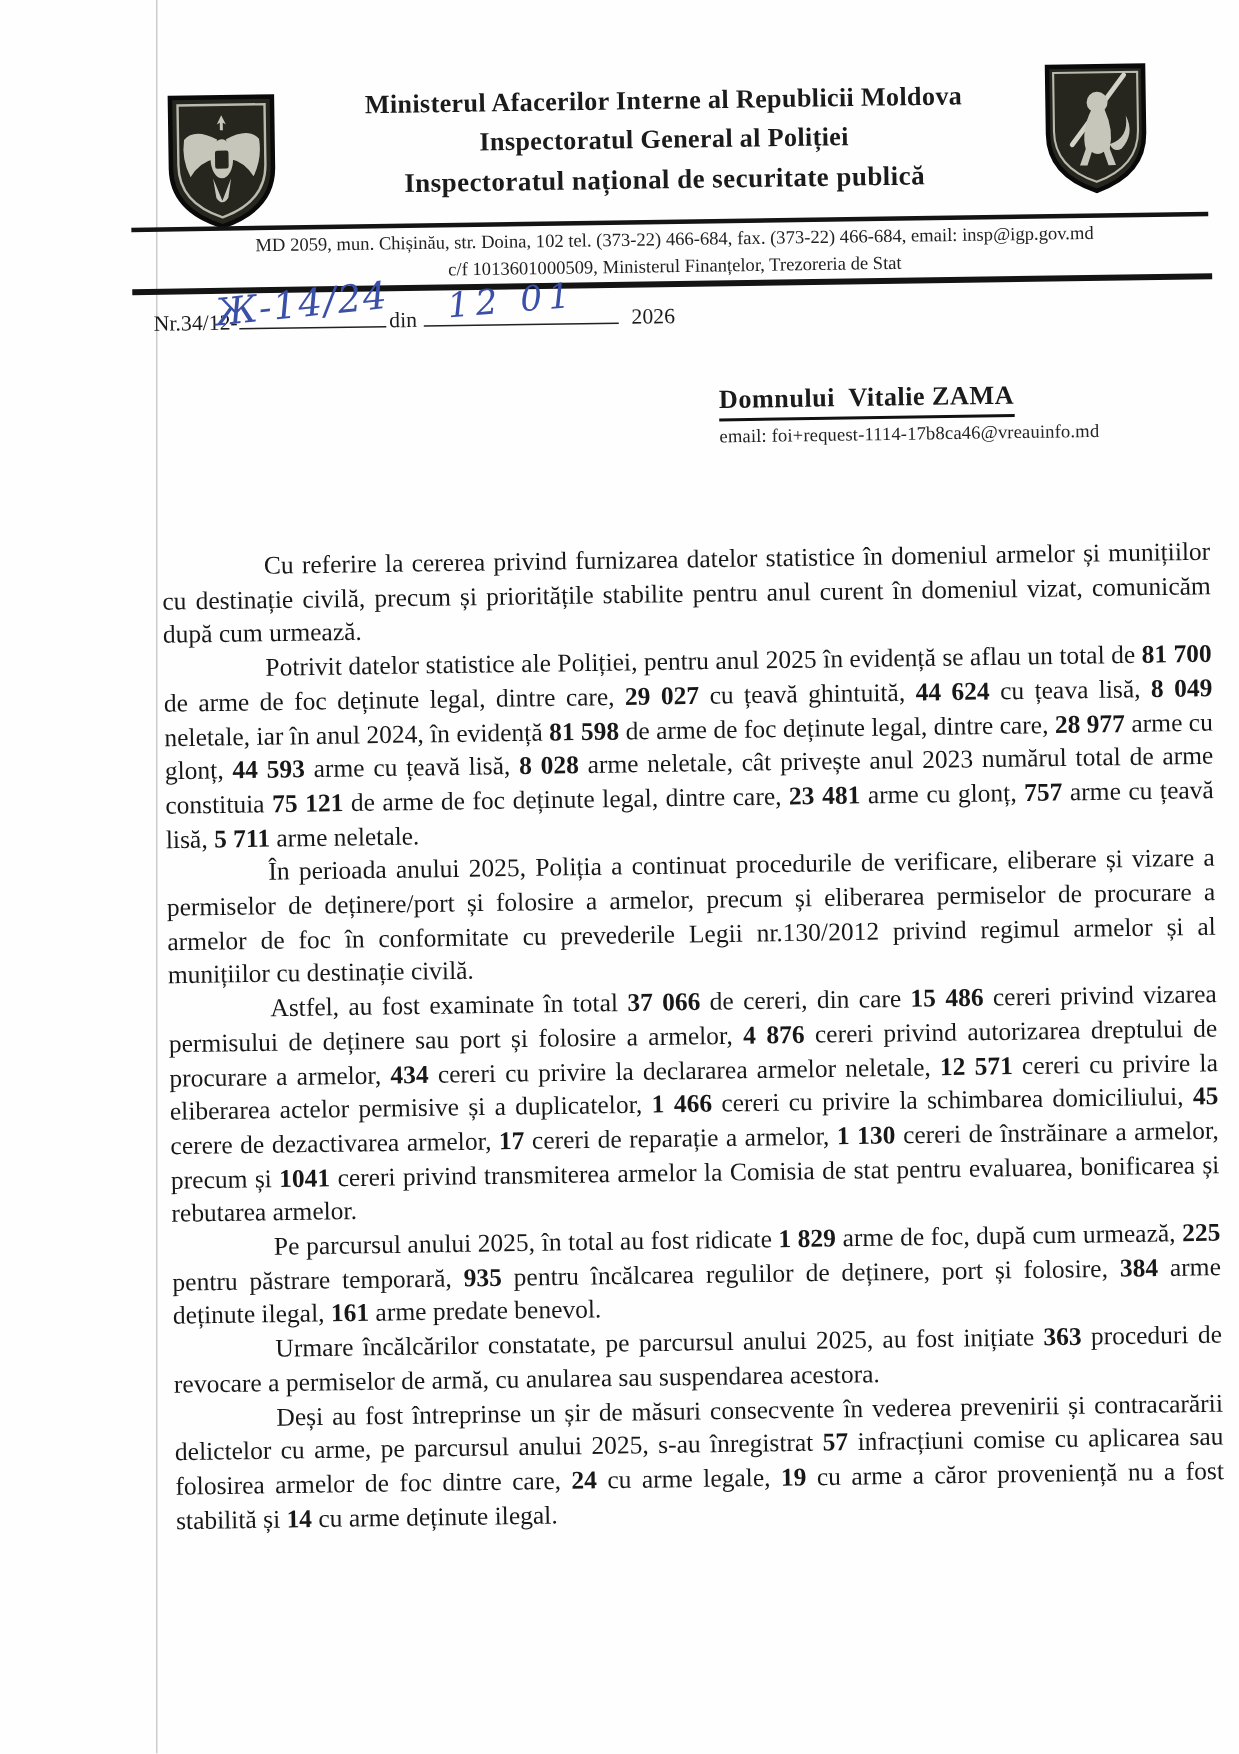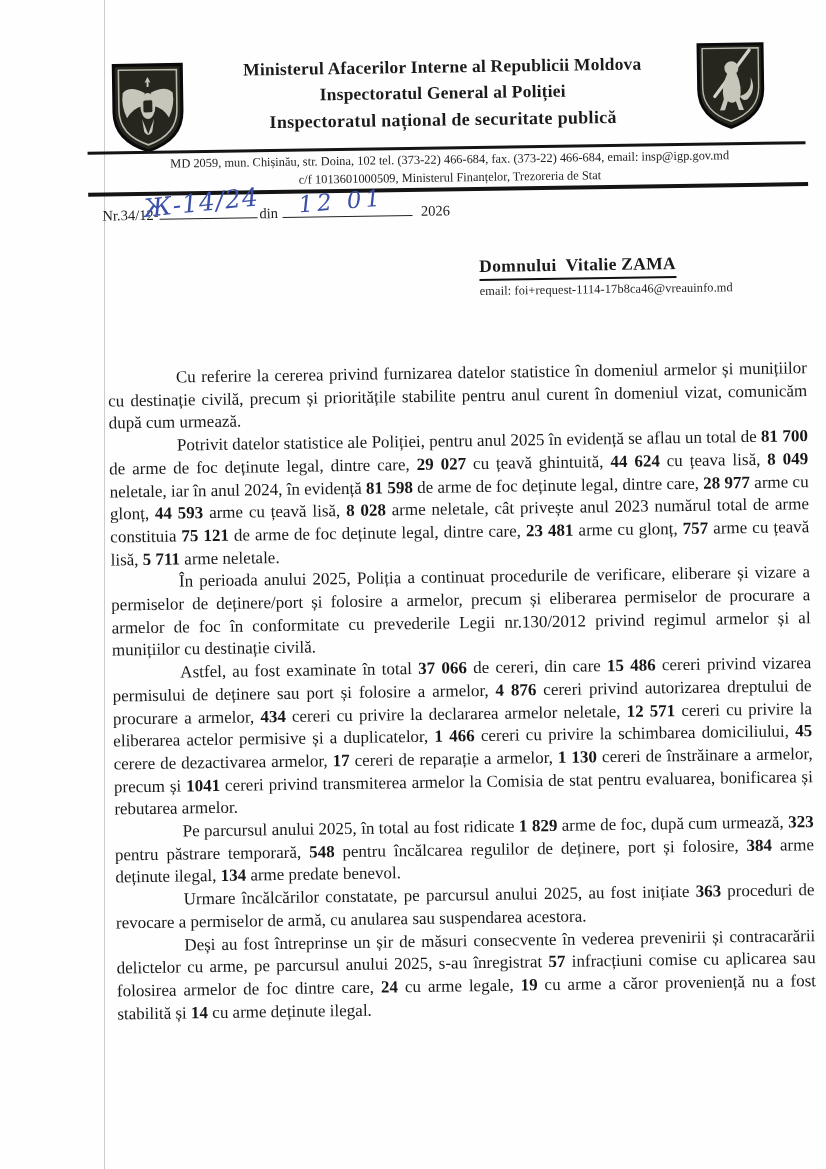--- a/index.html
+++ b/index.html
@@ -109,18 +109,18 @@
   <div class="recipient">
     <div><span class="recipient-name">Domnului  Vitalie ZAMA</span></div>
     <div class="recipient-email">email: foi+request-1114-17b8ca46@vreauinfo.md</div>
   </div>
 
   <div class="letter-body">
       <p><span>Cu referire la cererea privind furnizarea datelor statistice în domeniul armelor și munițiilor cu destinație civilă, precum și prioritățile stabilite pentru anul curent în domeniul vizat, comunicăm după cum urmează.</span></p>
       <p><span>Potrivit datelor statistice ale Poliției, pentru anul 2025 în evidență se aflau un total de </span><b>81&nbsp;700</b><span> de arme de foc deținute legal, dintre care, </span><b>29&nbsp;027</b><span> cu țeavă ghintuită, </span><b>44&nbsp;624</b><span> cu țeava lisă, </span><b>8&nbsp;049</b><span> neletale, iar în anul 2024, în evidență </span><b>81&nbsp;598</b><span> de arme de foc deținute legal, dintre care, </span><b>28&nbsp;977</b><span> arme cu glonț, </span><b>44&nbsp;593</b><span> arme cu țeavă lisă, </span><b>8&nbsp;028</b><span> arme neletale, cât privește anul 2023 numărul total de arme constituia </span><b>75&nbsp;121</b><span> de arme de foc deținute legal, dintre care, </span><b>23&nbsp;481</b><span> arme cu glonț, </span><b>757</b><span> arme cu țeavă lisă, </span><b>5&nbsp;711</b><span> arme neletale.</span></p>
       <p><span>În perioada anului 2025, Poliția a continuat procedurile de verificare, eliberare și vizare  a permiselor de deținere/port și folosire a armelor, precum și eliberarea permiselor de procurare a armelor de foc în conformitate cu prevederile Legii nr.130/2012 privind regimul armelor și al munițiilor cu destinație civilă.</span></p>
       <p><span>Astfel, au fost examinate în total </span><b>37&nbsp;066</b><span> de cereri, din care </span><b>15&nbsp;486</b><span> cereri privind vizarea permisului de deținere sau port și folosire a armelor,  </span><b>4&nbsp;876</b><span> cereri privind autorizarea dreptului de procurare a armelor, </span><b>434</b><span> cereri cu privire la declararea armelor neletale, </span><b>12&nbsp;571</b><span> cereri cu privire la eliberarea actelor permisive și a duplicatelor, </span><b>1&nbsp;466</b><span> cereri cu privire la schimbarea domiciliului, </span><b>45</b><span> cerere de dezactivarea armelor, </span><b>17</b><span> cereri de reparație a armelor, </span><b>1&nbsp;130</b><span> cereri de înstrăinare a armelor, precum și </span><b>1041</b><span> cereri privind transmiterea armelor la Comisia de stat pentru evaluarea, bonificarea și rebutarea armelor.</span></p>
-      <p><span>Pe parcursul anului 2025, în total au fost ridicate </span><b>1&nbsp;829</b><span> arme de foc, după cum urmează, </span><b>323</b><span> pentru păstrare temporară, </span><b>548</b><span> pentru încălcarea regulilor de deținere, port și folosire,  </span><b>384</b><span> arme deținute ilegal,  </span><b>134</b><span> arme predate benevol.</span></p>
+      <p><span>Pe parcursul anului 2025, în total au fost ridicate </span><b>1&nbsp;829</b><span> arme de foc, după cum urmează, </span><b>225</b><span> pentru păstrare temporară, </span><b>935</b><span> pentru încălcarea regulilor de deținere, port și folosire,  </span><b>384</b><span> arme deținute ilegal,  </span><b>161</b><span> arme predate benevol.</span></p>
       <p><span>Urmare încălcărilor constatate, pe parcursul anului 2025, au fost inițiate </span><b>363</b><span> proceduri de revocare a permiselor de armă, cu anularea sau suspendarea acestora.</span></p>
       <p><span>Deși au fost întreprinse un șir de măsuri consecvente în vederea prevenirii și contracarării delictelor cu arme, pe parcursul anului 2025, s-au înregistrat </span><b>57</b><span> infracțiuni comise cu aplicarea sau folosirea armelor de foc dintre care, </span><b>24</b><span> cu arme legale, </span><b>19</b><span> cu arme a căror proveniență nu a fost stabilită și </span><b>14</b><span> cu arme deținute ilegal.</span></p>
     </div>
 
 </div>
 
 </body></html>

